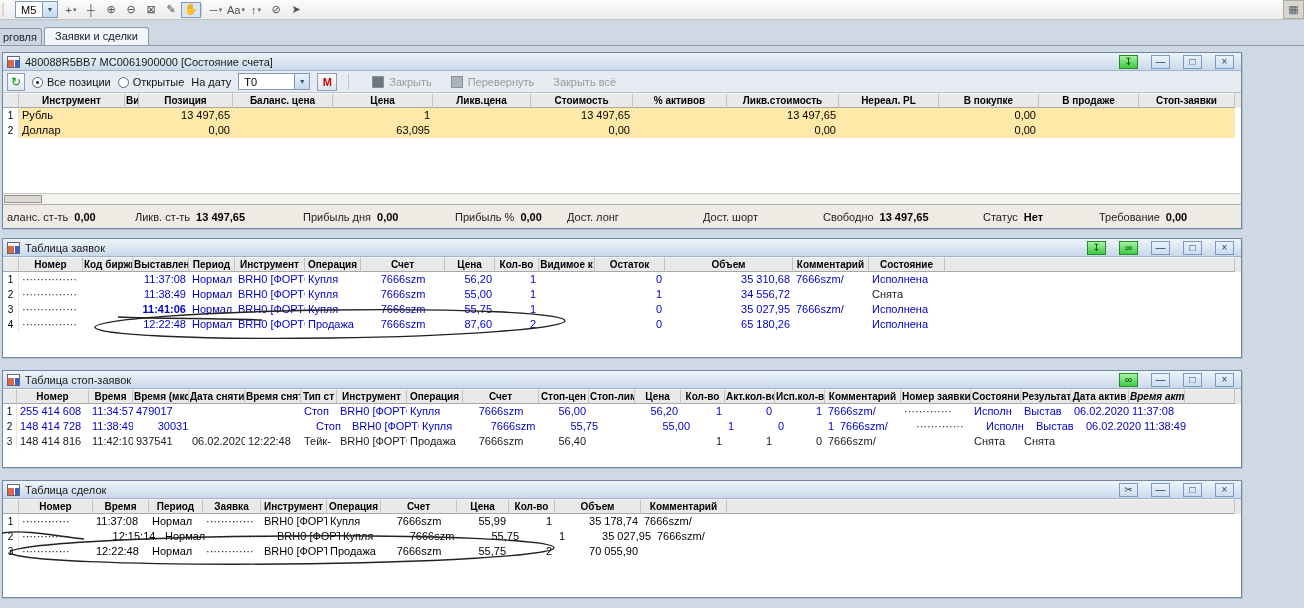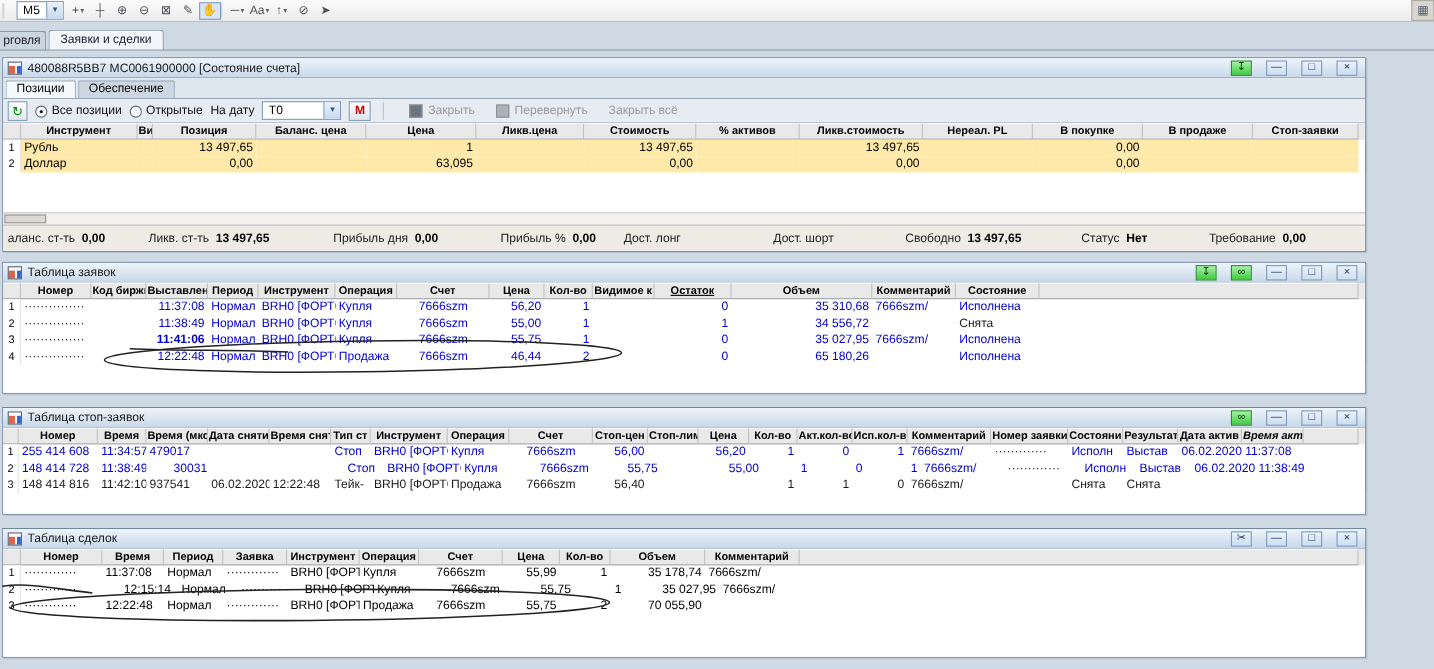--- a/index.html
+++ b/index.html
@@ -155,24 +155,20 @@
   <div class="titlebar">
     <span class="wicon"></span>
     <span class="title">480088R5BB7 MC0061900000 [Состояние счета]</span>
     <div class="tbtns">
       <span class="wbtn green">↧</span>
       <span class="wbtn">—</span>
       <span class="wbtn">□</span>
       <span class="wbtn">×</span>
     </div>
   </div>
-  <div class="wtabs">
-    <div class="wtab active">Позиции</div>
-    <div class="wtab">Обеспечение</div>
-  </div>
   <div class="filterrow">
     <span class="rbtn">↻</span>
     <label class="radio">
       <span class="rdot sel"></span>
       <span class="lbl">Все позиции</span>
     </label>
     <label class="radio">
       <span class="rdot"></span>
       <span class="lbl">Открытые</span>
     </label>
@@ -307,21 +303,21 @@
         <div class="tcell" style="width: 64px;">Номер</div>
         <div class="tcell" style="width: 50px;">Код биржи</div>
         <div class="tcell" style="width: 56px;">Выставлен</div>
         <div class="tcell" style="width: 46px;">Период</div>
         <div class="tcell" style="width: 70px;">Инструмент</div>
         <div class="tcell" style="width: 56px;">Операция</div>
         <div class="tcell" style="width: 84px;">Счет</div>
         <div class="tcell" style="width: 50px;">Цена</div>
         <div class="tcell" style="width: 44px;">Кол-во</div>
         <div class="tcell" style="width: 56px;">Видимое к</div>
-        <div class="tcell" style="width: 70px; text-decoration: underline;">Остаток</div>
+        <div class="tcell" style="width: 70px;">Остаток</div>
         <div class="tcell" style="width: 128px;">Объем</div>
         <div class="tcell" style="width: 76px;">Комментарий</div>
         <div class="tcell" style="width: 76px;">Состояние</div>
         <div class="tcell" style="width: 290px;"></div>
       </div>
       <div class="trow">
         <div class="tcell rnum" style="width: 16px; text-align: center;">1</div>
         <div class="tcell" style="width: 64px; text-align: left; color: rgb(26, 26, 26);">···············</div>
         <div class="tcell" style="width: 50px; text-align: left; color: rgb(0, 0, 200);"></div>
         <div class="tcell" style="width: 56px; text-align: right; color: rgb(0, 0, 200);">11:37:08</div>
@@ -376,21 +372,21 @@
       </div>
       <div class="trow">
         <div class="tcell rnum" style="width: 16px; text-align: center;">4</div>
         <div class="tcell" style="width: 64px; text-align: left; color: rgb(26, 26, 26);">···············</div>
         <div class="tcell" style="width: 50px; text-align: left; color: rgb(0, 0, 200);"></div>
         <div class="tcell" style="width: 56px; text-align: right; color: rgb(0, 0, 200);">12:22:48</div>
         <div class="tcell" style="width: 46px; text-align: left; color: rgb(0, 0, 200);">Нормал</div>
         <div class="tcell" style="width: 70px; text-align: left; color: rgb(0, 0, 200);">BRH0 [ФОРТС</div>
         <div class="tcell" style="width: 56px; text-align: left; color: rgb(0, 0, 200);">Продажа</div>
         <div class="tcell" style="width: 84px; text-align: center; color: rgb(0, 0, 200);">7666szm</div>
-        <div class="tcell" style="width: 50px; text-align: right; color: rgb(0, 0, 200);">46,44</div>
+        <div class="tcell" style="width: 50px; text-align: right; color: rgb(0, 0, 200);">87,60</div>
         <div class="tcell" style="width: 44px; text-align: right; color: rgb(0, 0, 200);">2</div>
         <div class="tcell" style="width: 56px; text-align: right; color: rgb(0, 0, 200);"></div>
         <div class="tcell" style="width: 70px; text-align: right; color: rgb(0, 0, 200);">0</div>
         <div class="tcell" style="width: 128px; text-align: right; color: rgb(0, 0, 200);">65 180,26</div>
         <div class="tcell" style="width: 76px; text-align: left; color: rgb(0, 0, 200);"></div>
         <div class="tcell" style="width: 76px; text-align: left; color: rgb(0, 0, 200);">Исполнена</div>
         <div class="tcell" style="width: 290px; text-align: left; color: rgb(0, 0, 200);"></div>
       </div>
     </div>
   <div class="fill"></div>

